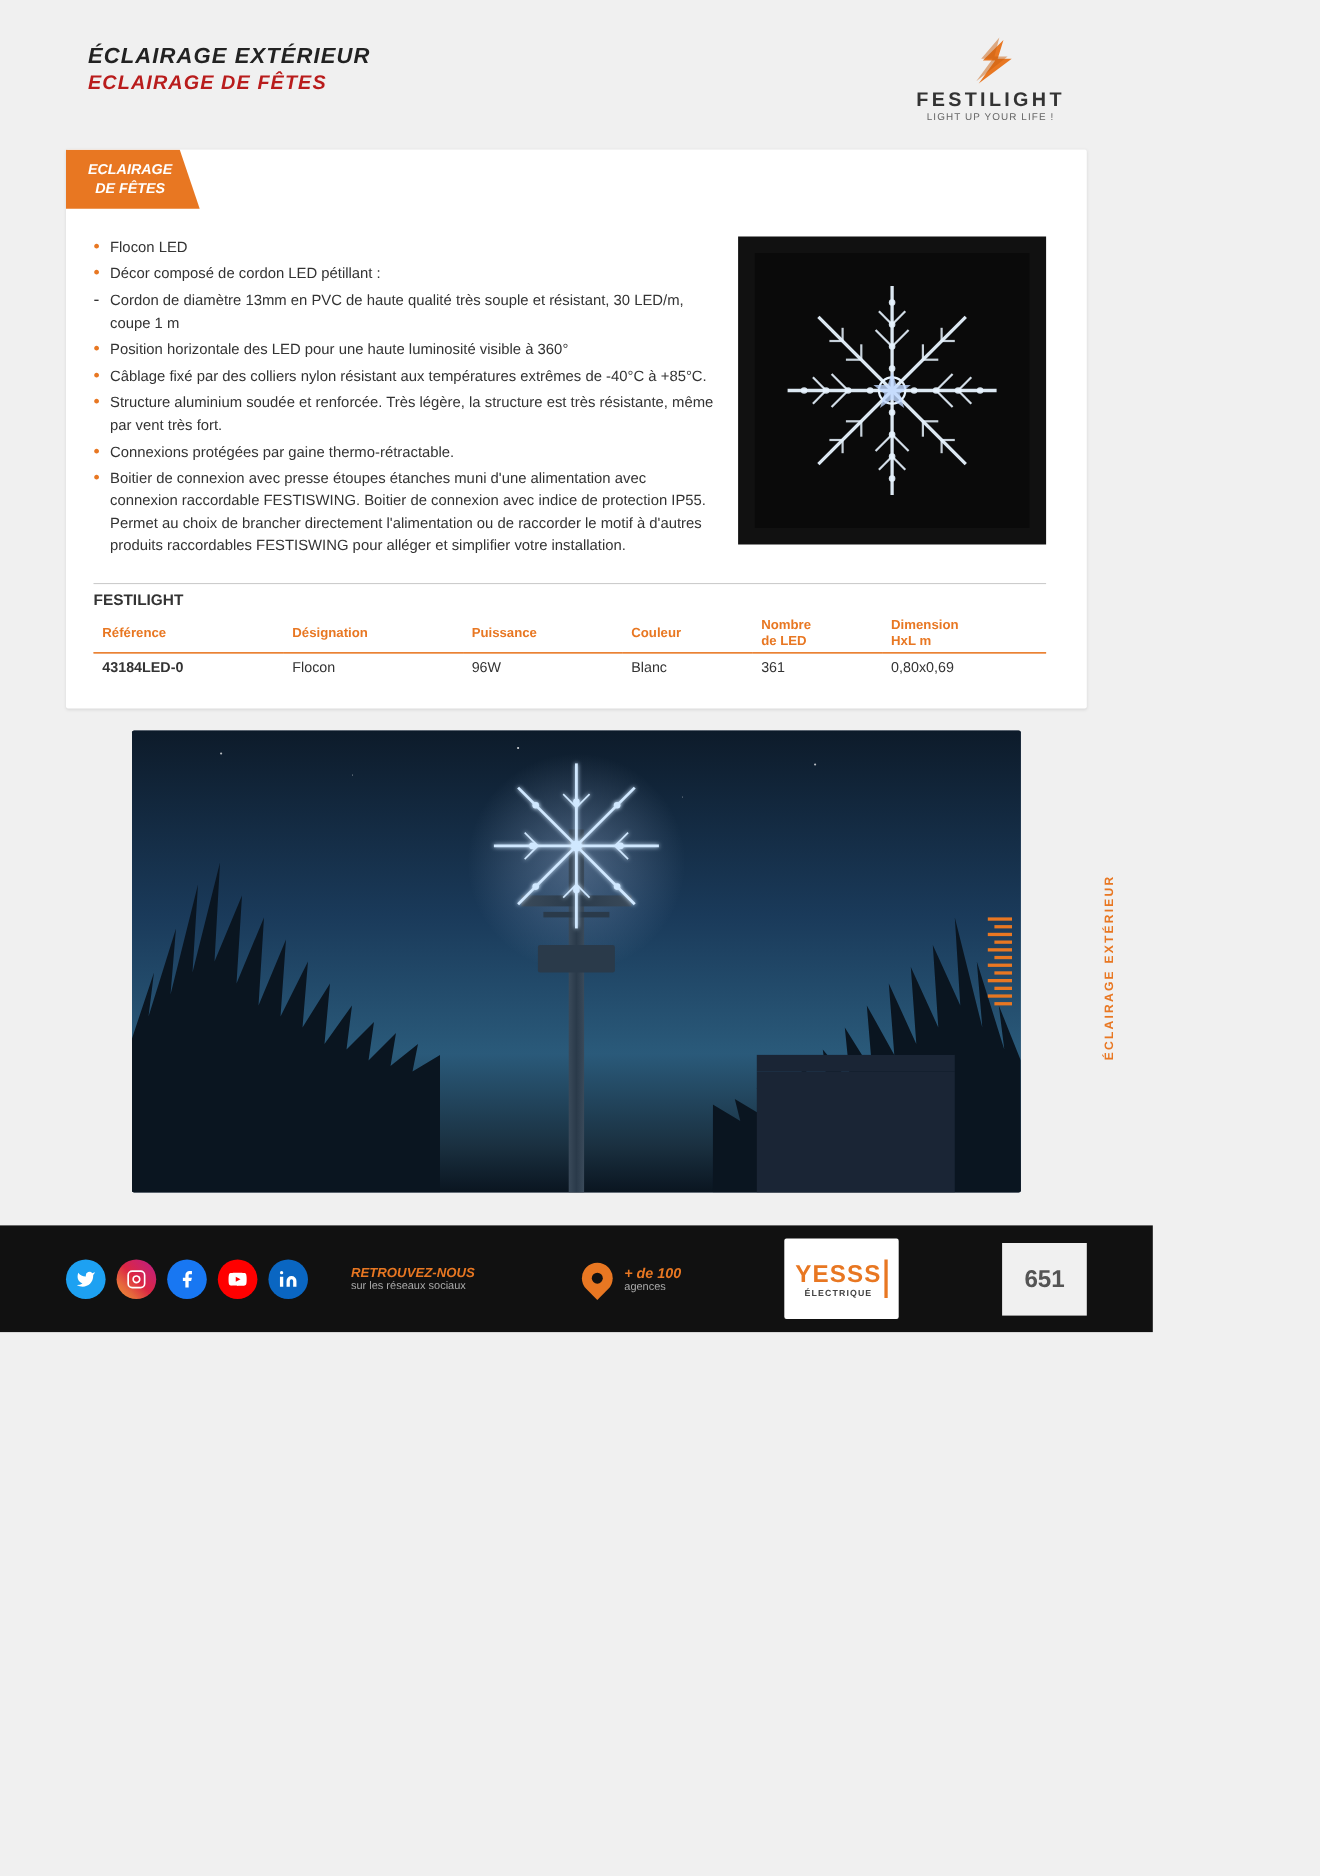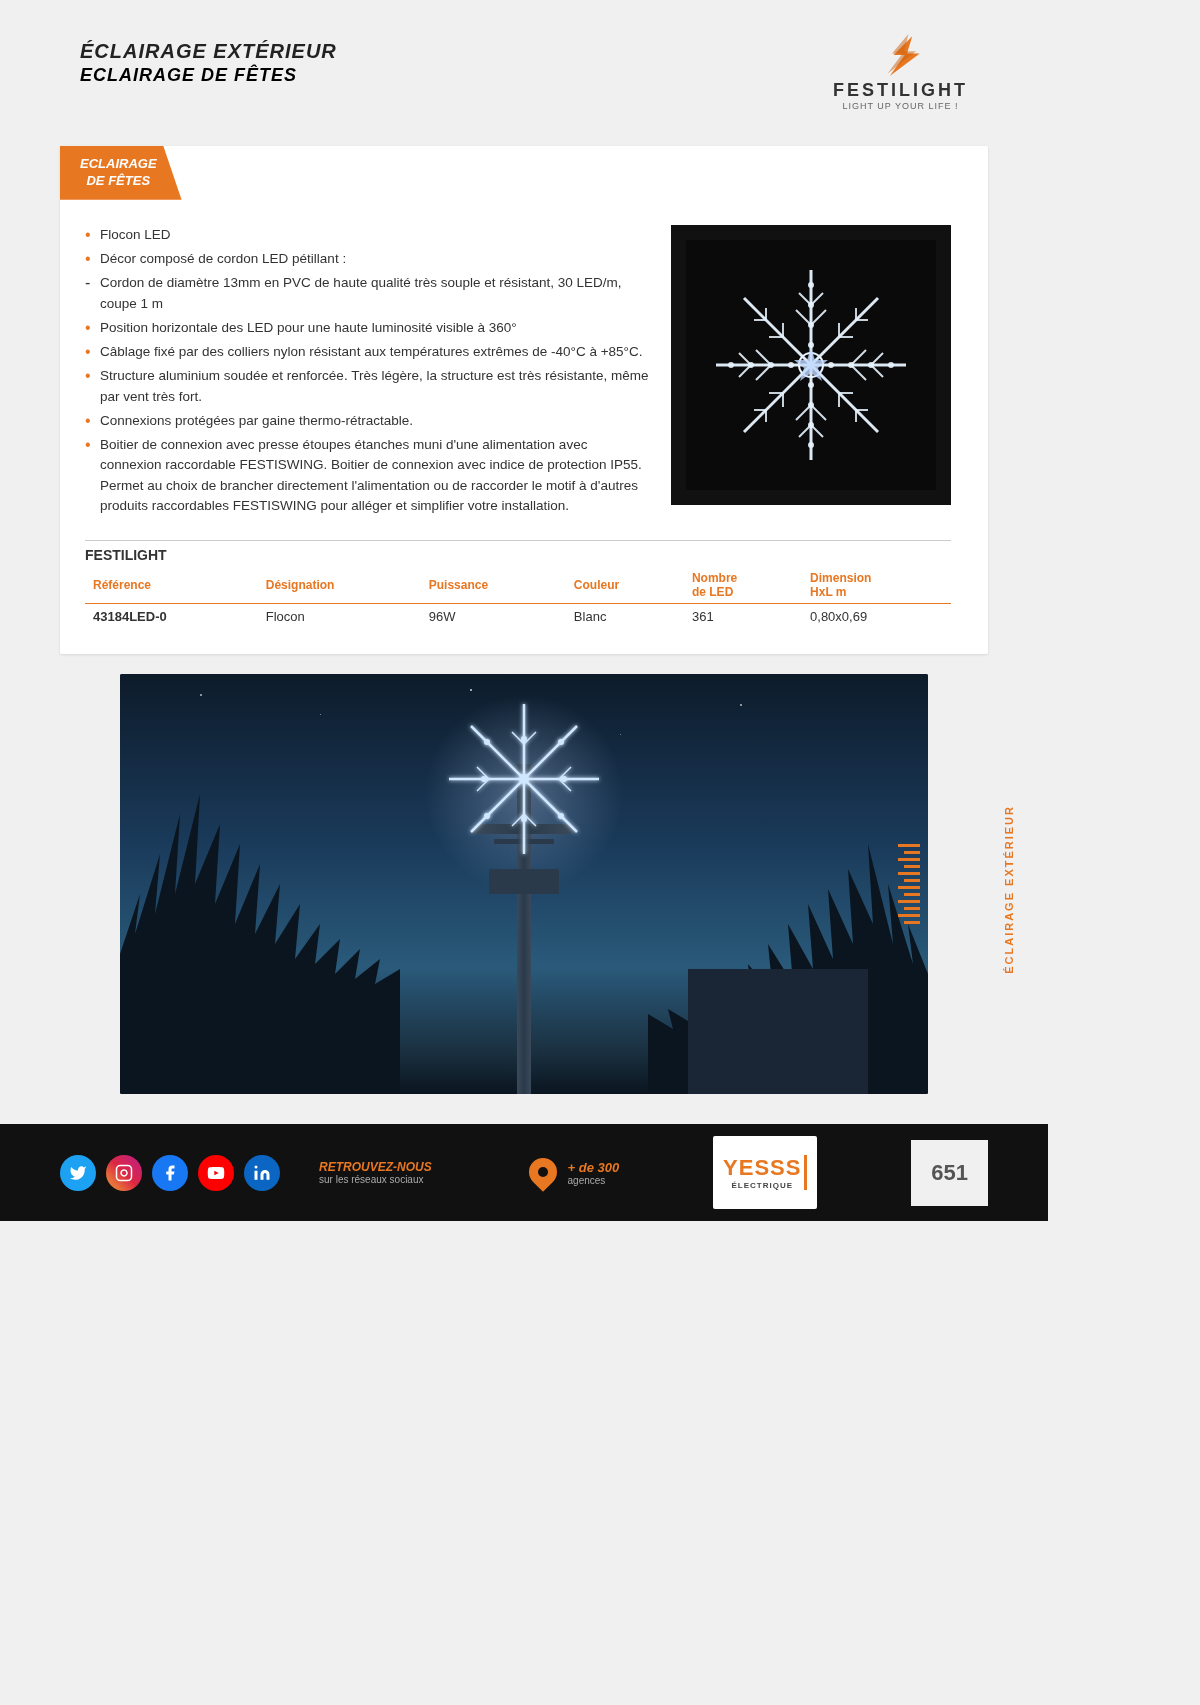--- a/index.html
+++ b/index.html
@@ -43,21 +43,21 @@
       font-style: italic;
       color: #222;
       letter-spacing: 1px;
       text-transform: uppercase;
     }
 
     .sub-title {
       font-size: 18px;
       font-weight: 900;
       font-style: italic;
-      color: #000000;
+      color: #b91c1c;
       letter-spacing: 1px;
       text-transform: uppercase;
       margin-top: 2px;
     }
 
     
     .logo-area {
       display: flex;
       flex-direction: column;
       align-items: center;
@@ -77,21 +77,21 @@
     }
 
     .logo-icon {
       width: 60px;
       height: 50px;
     }
 
     
     .product-card {
       background: #fff;
-      margin: 25px 60px 20px 60px;
+      margin: 15px 60px 20px 60px;
       border-radius: 2px;
       padding: 0 12px 20px 0;
       box-shadow: 0 1px 3px rgba(0,0,0,0.1);
     }
 
     
     .category-tab {
       background: #e87722;
       display: inline-block;
       padding: 10px 25px 10px 20px;
@@ -615,21 +615,21 @@
       </div>
     </div>
 
     <div class="footer-location">
       <div style="width:34px;height:34px;position:relative;">
         <div style="width:28px;height:28px;background:#e87722;border-radius:50% 50% 50% 0;transform:rotate(-45deg);position:absolute;top:2px;left:3px;display:flex;align-items:center;justify-content:center;">
           <div style="width:10px;height:10px;background:#111;border-radius:50%;transform:rotate(45deg);"></div>
         </div>
       </div>
       <div class="footer-location-text">
-        <span class="footer-location-count">+ de 300</span>
+        <span class="footer-location-count">+ de 100</span>
         <span class="footer-location-label">agences</span>
       </div>
     </div>
 
     <div class="yesss-logo">
       <div style="display:flex;flex-direction:column;align-items:center;">
         <div style="font-size:22px;font-weight:900;color:#e87722;letter-spacing:1px;">YESSS</div>
         <div style="font-size:8px;font-weight:700;color:#444;letter-spacing:1px;text-align:center;">ÉLECTRIQUE</div>
       </div>
       <div style="width:3px;background:#e87722;height:35px;margin-left:3px;"></div>

